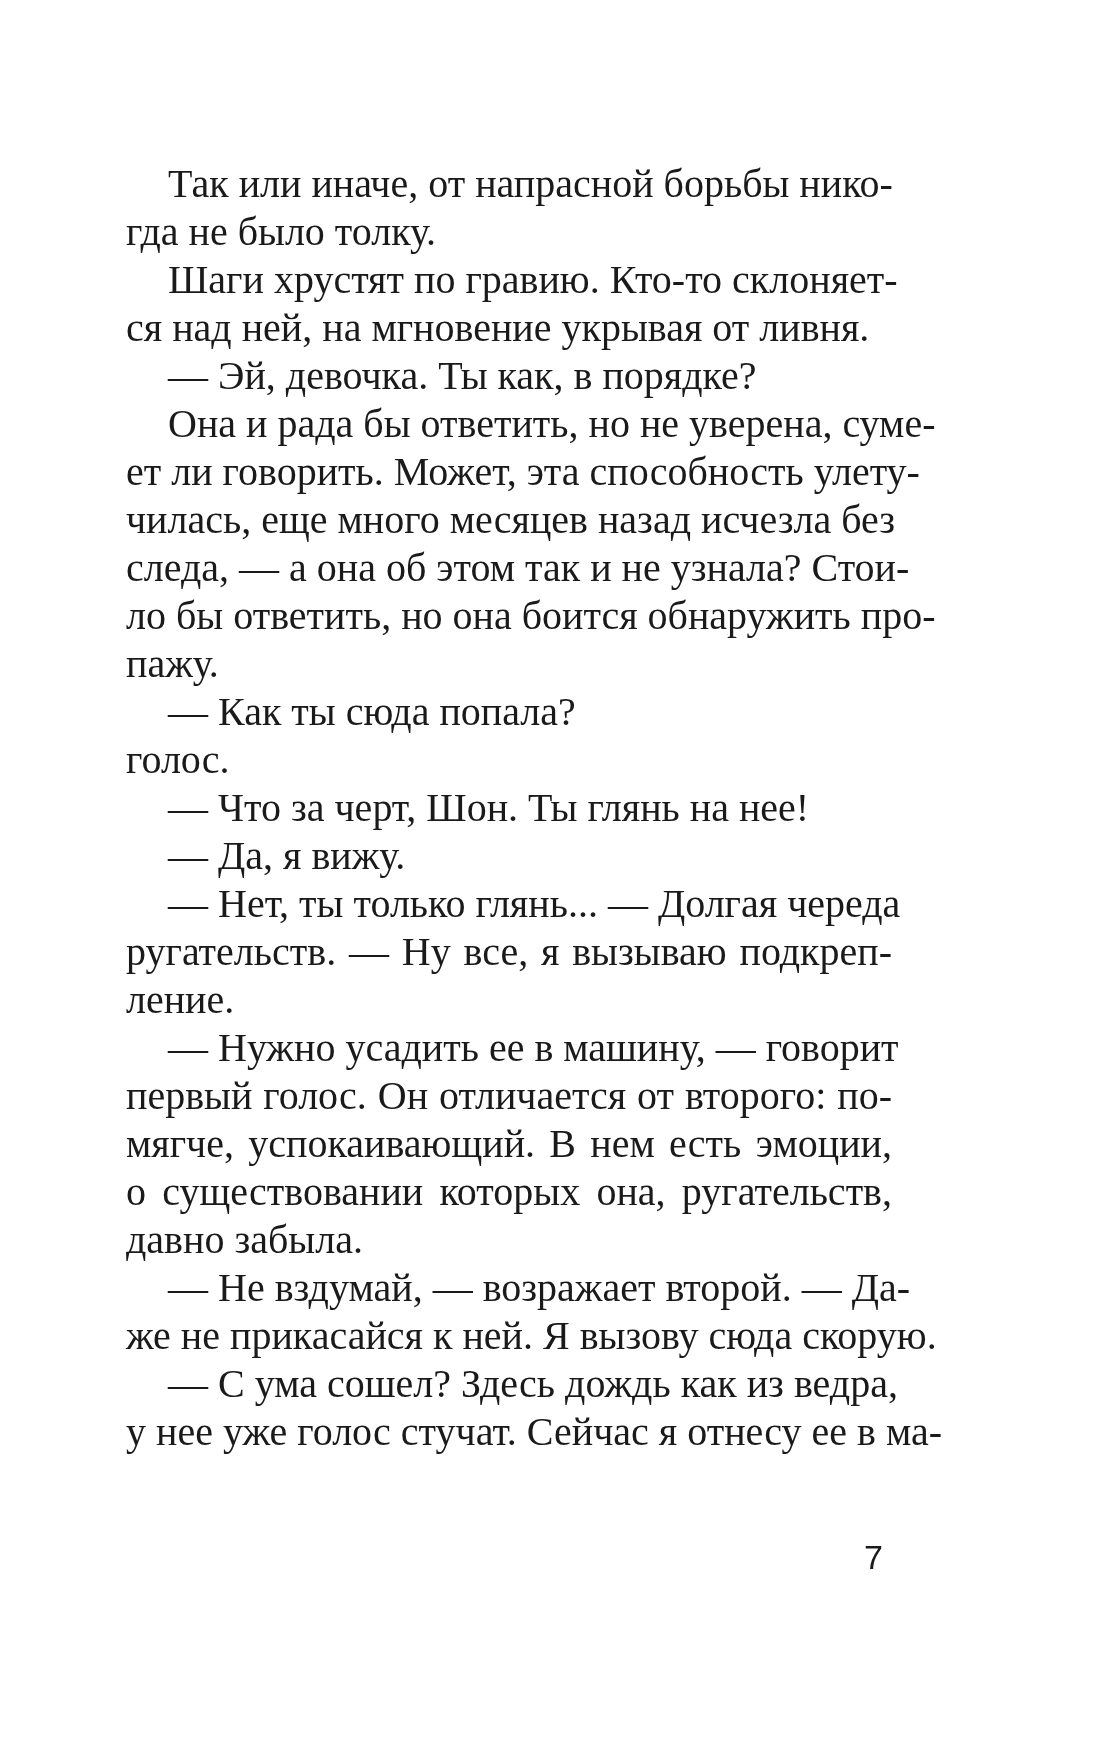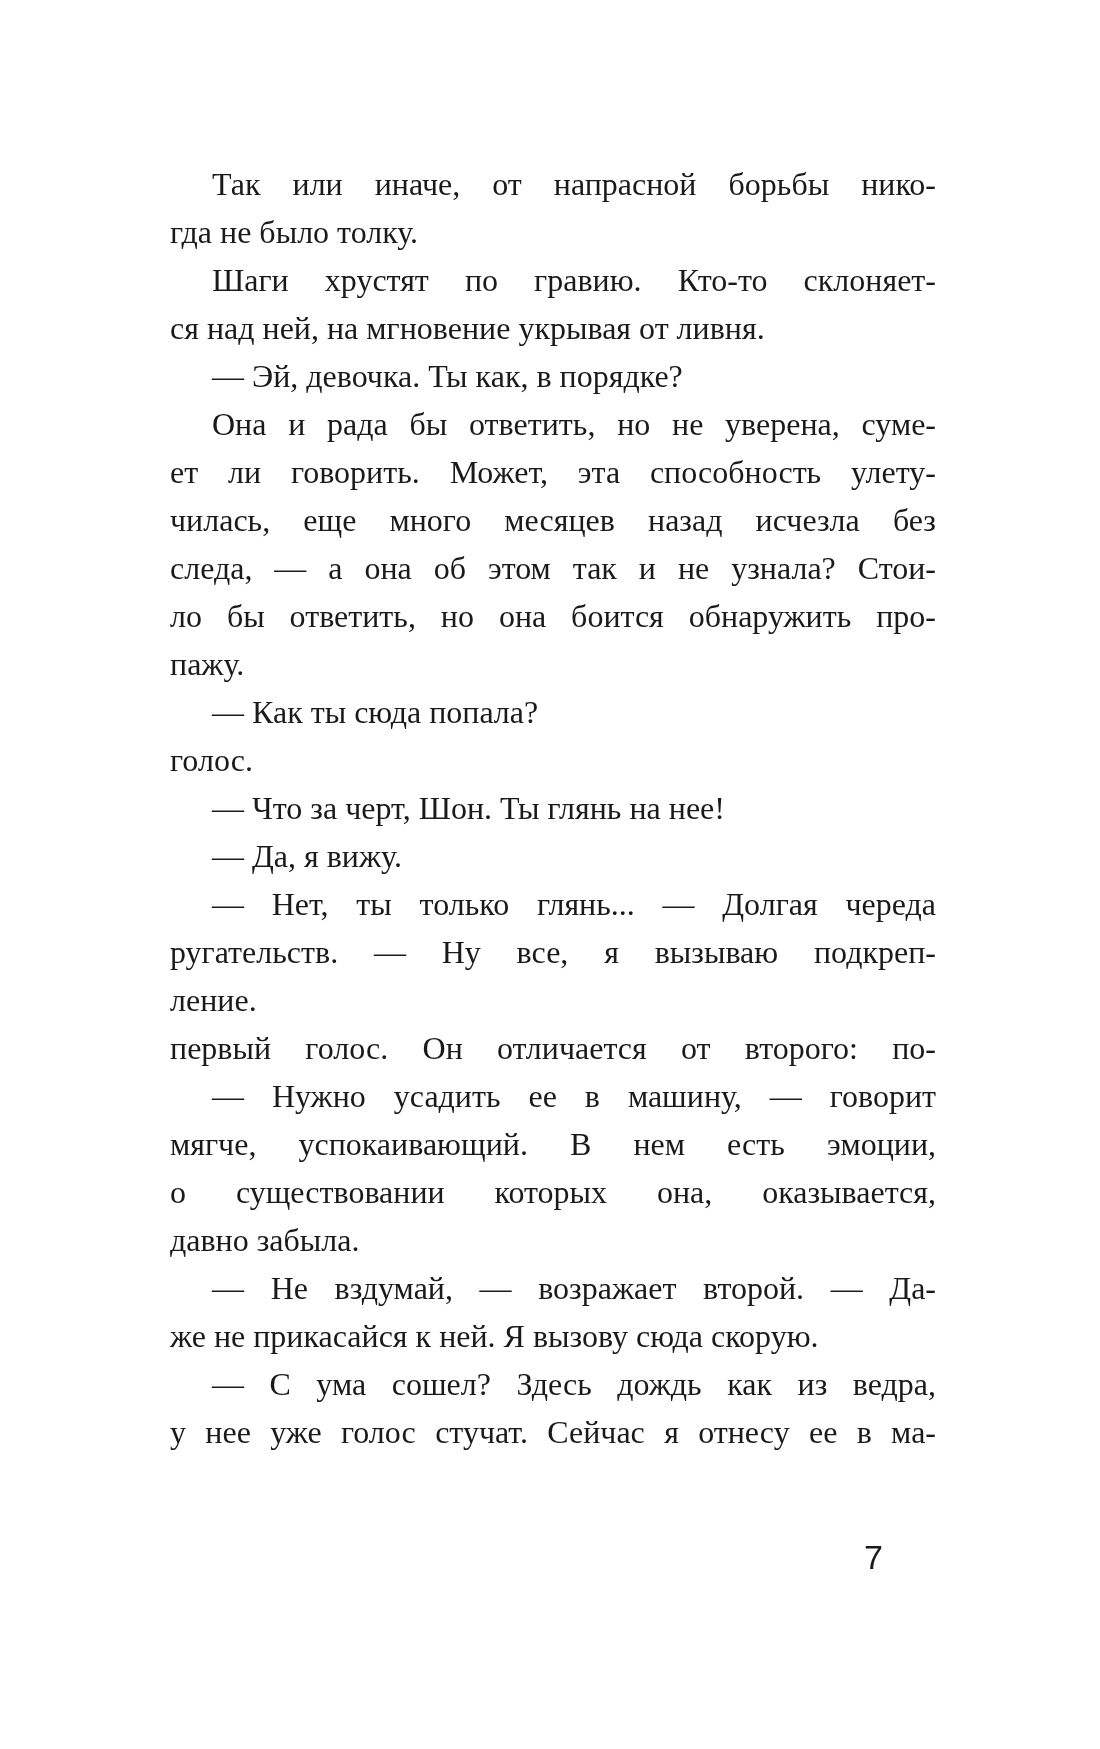--- a/index.html
+++ b/index.html
@@ -2,21 +2,21 @@
 <html><head>
 <meta charset="utf-8">
 <style>
   html, body { margin:0; padding:0; background:#ffffff; }
   body { width:1100px; height:1749px; position:relative; overflow:hidden; }
   .page {
     position:absolute; left:0; top:0; width:1100px; height:1749px; background:#ffffff;
   }
   .text-block {
     position:absolute; left:126px; top:160px; width:766px;
-    font-family:"Liberation Serif", serif; font-size:32px; color:#1a1a1a;margin-left:44px;
+    font-family:"Liberation Serif", serif; font-size:40px; color:#1a1a1a;
   }
   .line {
     display:block; height:48px; line-height:48px; white-space:nowrap;
     text-align:justify; text-align-last:justify;
   }
   .line.indent { padding-left:42px; }
   .line.last { text-align-last:left; }
   .page-number {
     position:absolute; left:864px; top:1538px; font-family:"Liberation Sans", sans-serif;
     font-size:34px; color:#1a1a1a;
@@ -38,24 +38,24 @@
       <span class="line">следа, — а она об этом так и не узнала? Стои-</span>
       <span class="line">ло бы ответить, но она боится обнаружить про-</span>
       <span class="line last">пажу.</span>
       <span class="line indent last">— Как ты сюда попала?</span>
       <span class="line last">голос.</span>
       <span class="line indent last">— Что за черт, Шон. Ты глянь на нее!</span>
       <span class="line indent last">— Да, я вижу.</span>
       <span class="line indent">— Нет, ты только глянь... — Долгая череда</span>
       <span class="line">ругательств. — Ну все, я вызываю подкреп-</span>
       <span class="line last">ление.</span>
+      <span class="line indent">— Нужно усадить ее в машину, — говорит</span>
       <span class="line">первый голос. Он отличается от второго: по-</span>
-      <span class="line indent">— Нужно усадить ее в машину, — говорит</span>
       <span class="line">мягче, успокаивающий. В нем есть эмоции,</span>
-      <span class="line">о существовании которых она, оказывается,</span>
+      <span class="line">о существовании которых она, ругательств,</span>
       <span class="line last">давно забыла.</span>
       <span class="line indent">— Не вздумай, — возражает второй. — Да-</span>
       <span class="line last">же не прикасайся к ней. Я вызову сюда скорую.</span>
       <span class="line indent">— С ума сошел? Здесь дождь как из ведра,</span>
       <span class="line">у нее уже голос стучат. Сейчас я отнесу ее в ма-</span>
     </div>
   <div class="page-number">7</div>
 </div>
 
 </body></html>

